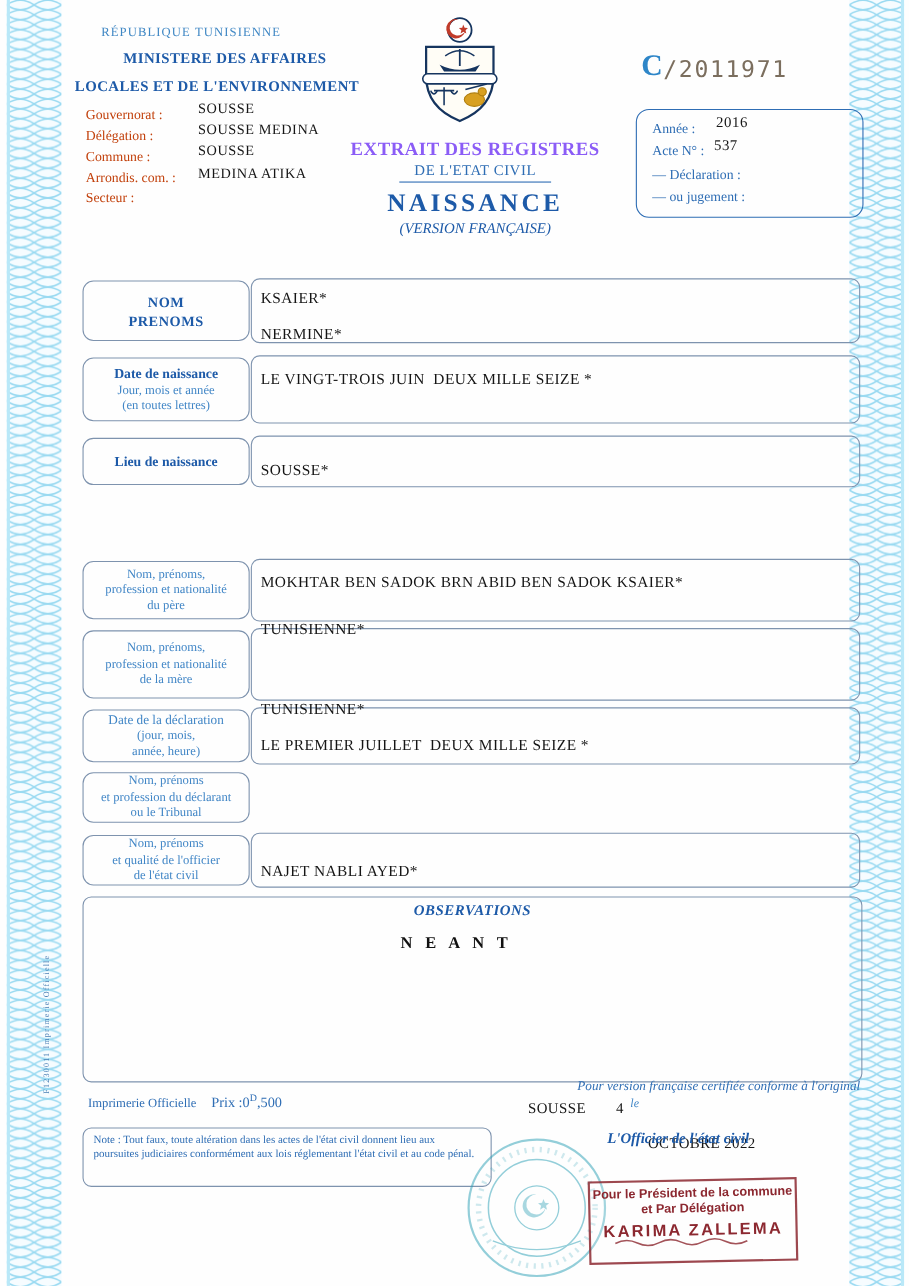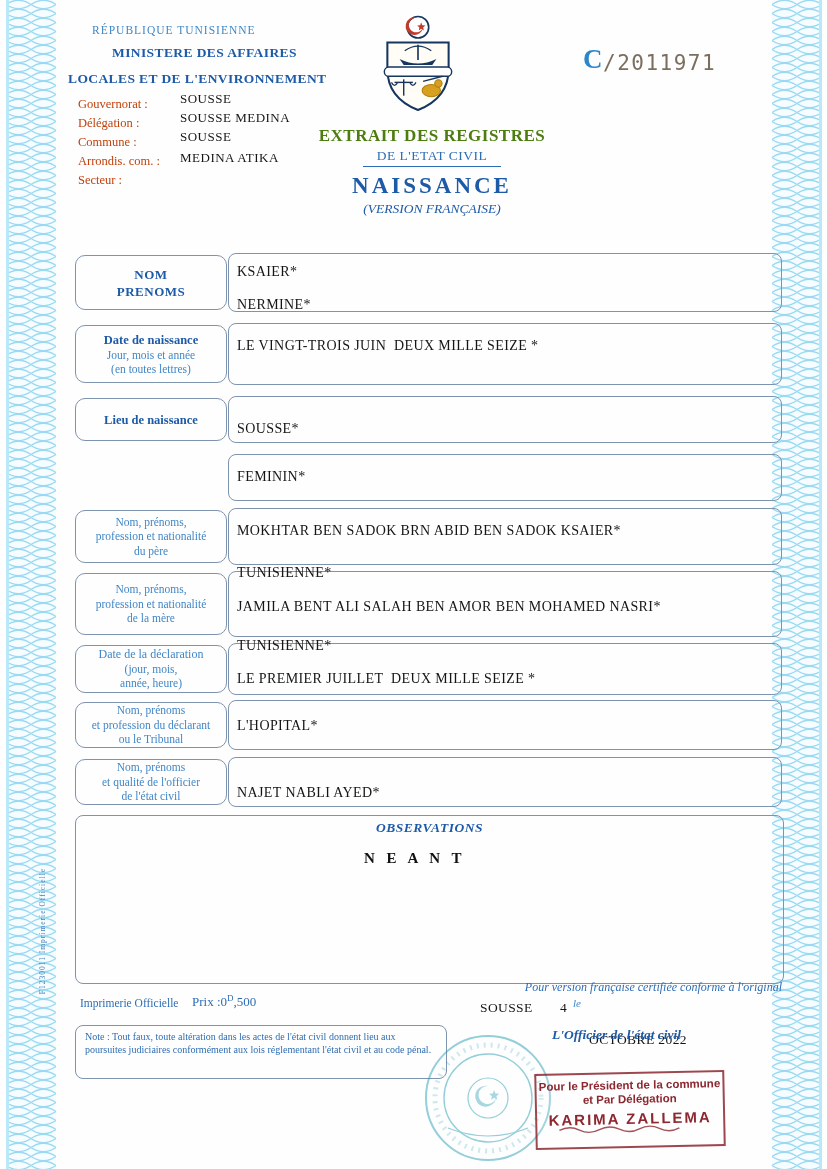--- a/index.html
+++ b/index.html
@@ -10,21 +10,21 @@
   
   .strip{position:absolute;top:0;height:1169px;width:50px;background:#f6fcff;}
   .strip.left{left:6px;}
   .strip.right{right:5px;}
   
   .republic{left:92px;top:24px;font-size:11.5px;letter-spacing:1px;color:#3f87c4;}
   .ministry{font-weight:bold;color:#1d5aa8;font-size:13.5px;letter-spacing:.4px;}
   .admlbl{color:#c2410c;font-size:12.5px;}
   .admval{color:#161616;font-size:13px;letter-spacing:.5px;white-space:pre;}
   .center-title{left:287px;top:126px;width:290px;text-align:center;}
-  .extrait1{font-weight:bold;color:#4d7c0f;font-size:17px;letter-spacing:.5px;}
+  .extrait1{font-weight:bold;color:#8b5cf6;font-size:17px;letter-spacing:.5px;}
   .extrait2{display:inline-block;color:#2e6db4;font-size:13.5px;letter-spacing:.5px;
             border-bottom:1.5px solid #2e6db4;padding:1px 14px 2px;}
   .naissance{font-weight:bold;color:#1d5aa8;font-size:23px;letter-spacing:3px;margin-top:6px;}
   .version{font-style:italic;color:#1d5aa8;font-size:13.5px;margin-top:2px;}
   .serial-c{left:583px;top:44px;font-size:27px;font-weight:600;color:#2e86c8;}
   .serial-num{left:603px;top:51px;font-size:21px;color:#7b6e5e;letter-spacing:1.5px;
               font-family:"DejaVu Sans Mono",monospace;}
   .actebox{left:578px;top:99px;width:205px;height:97px;border:1.6px solid #2e6db4;border-radius:12px;}
   .abline{position:absolute;left:14px;color:#2e6db4;font-size:12.5px;white-space:pre;}
   .abval{position:absolute;color:#161616;font-size:13.5px;letter-spacing:.5px;}
@@ -139,20 +139,28 @@
   <div class="abs center-title">
     <div class="extrait1">EXTRAIT DES REGISTRES</div>
     <div><span class="extrait2">DE L'ETAT CIVIL</span></div>
     <div class="naissance">NAISSANCE</div>
     <div class="version">(VERSION FRANÇAISE)</div>
   </div>
 
   <div class="abs serial-c">C</div>
   <div class="abs serial-num">/2011971</div>
 
+  <div class="abs actebox">
+    <div class="abline" style="top:10px;">Année :</div>
+    <div class="abval" style="left:72px;top:3px;">2016</div>
+    <div class="abline" style="top:30px;">Acte N° :</div>
+    <div class="abval" style="left:70px;top:24px;">537</div>
+    <div class="abline" style="top:52px;">— Déclaration :</div>
+    <div class="abline" style="top:72px;">— ou jugement :</div>
+  </div>
 
   <div class="row" style="top:253px;height:59px;">
     <div class="lblbox">
       <div class="lb1">NOM</div>
       <div class="lb1">PRENOMS</div>
     </div>
     <div class="valbox">
       <span class="vline" style="top:10px;">KSAIER*</span>
       <span class="vline" style="top:43px;">NERMINE*</span>
     </div>
@@ -172,23 +180,20 @@
   <div class="row" style="top:396px;height:47px;">
     <div class="lblbox">
       <div class="lb">Lieu de naissance</div>
     </div>
     <div class="valbox">
       <span class="vline" style="top:24px;">SOUSSE*</span>
     </div>
   </div>
 
   <div class="row" style="top:454px;height:47px;">
-    <div class="valbox">
-      <span class="vline" style="top:14px;">FEMININ*</span>
-    </div>
   </div>
 
   <div class="row" style="top:508px;height:57px;">
     <div class="lblbox">
       <div class="lr">Nom, prénoms,</div>
       <div class="lr">profession et nationalité</div>
       <div class="lr">du père</div>
     </div>
     <div class="valbox">
       <span class="vline" style="top:14px;">MOKHTAR BEN SADOK BRN ABID BEN SADOK KSAIER*</span>
@@ -196,44 +201,40 @@
   </div>
 
   <div class="row" style="top:571px;height:66px;">
     <div class="lblbox">
       <div class="lr">Nom, prénoms,</div>
       <div class="lr">profession et nationalité</div>
       <div class="lr">de la mère</div>
     </div>
     <div class="valbox">
       <span class="vline" style="top:-7px;">TUNISIENNE*</span>
-      <span class="vline" style="top:27px;">JAMILA BENT ALI SALAH BEN AMOR BEN MOHAMED NASRI*</span>
     </div>
   </div>
 
   <div class="row" style="top:643px;height:52px;">
     <div class="lblbox">
       <div class="lr" style="font-size:12px;">Date de la déclaration</div>
       <div class="lr">(jour, mois,</div>
       <div class="lr">année, heure)</div>
     </div>
     <div class="valbox">
       <span class="vline" style="top:-6px;">TUNISIENNE*</span>
       <span class="vline" style="top:27px;">LE PREMIER JUILLET  DEUX MILLE SEIZE *</span>
     </div>
   </div>
 
   <div class="row" style="top:700px;height:50px;">
     <div class="lblbox">
       <div class="lr">Nom, prénoms</div>
       <div class="lr">et profession du déclarant</div>
       <div class="lr">ou le Tribunal</div>
-    </div>
-    <div class="valbox">
-      <span class="vline" style="top:17px;">L'HOPITAL*</span>
     </div>
   </div>
 
   <div class="row" style="top:757px;height:50px;">
     <div class="lblbox">
       <div class="lr">Nom, prénoms</div>
       <div class="lr">et qualité de l'officier</div>
       <div class="lr">de l'état civil</div>
     </div>
     <div class="valbox">

